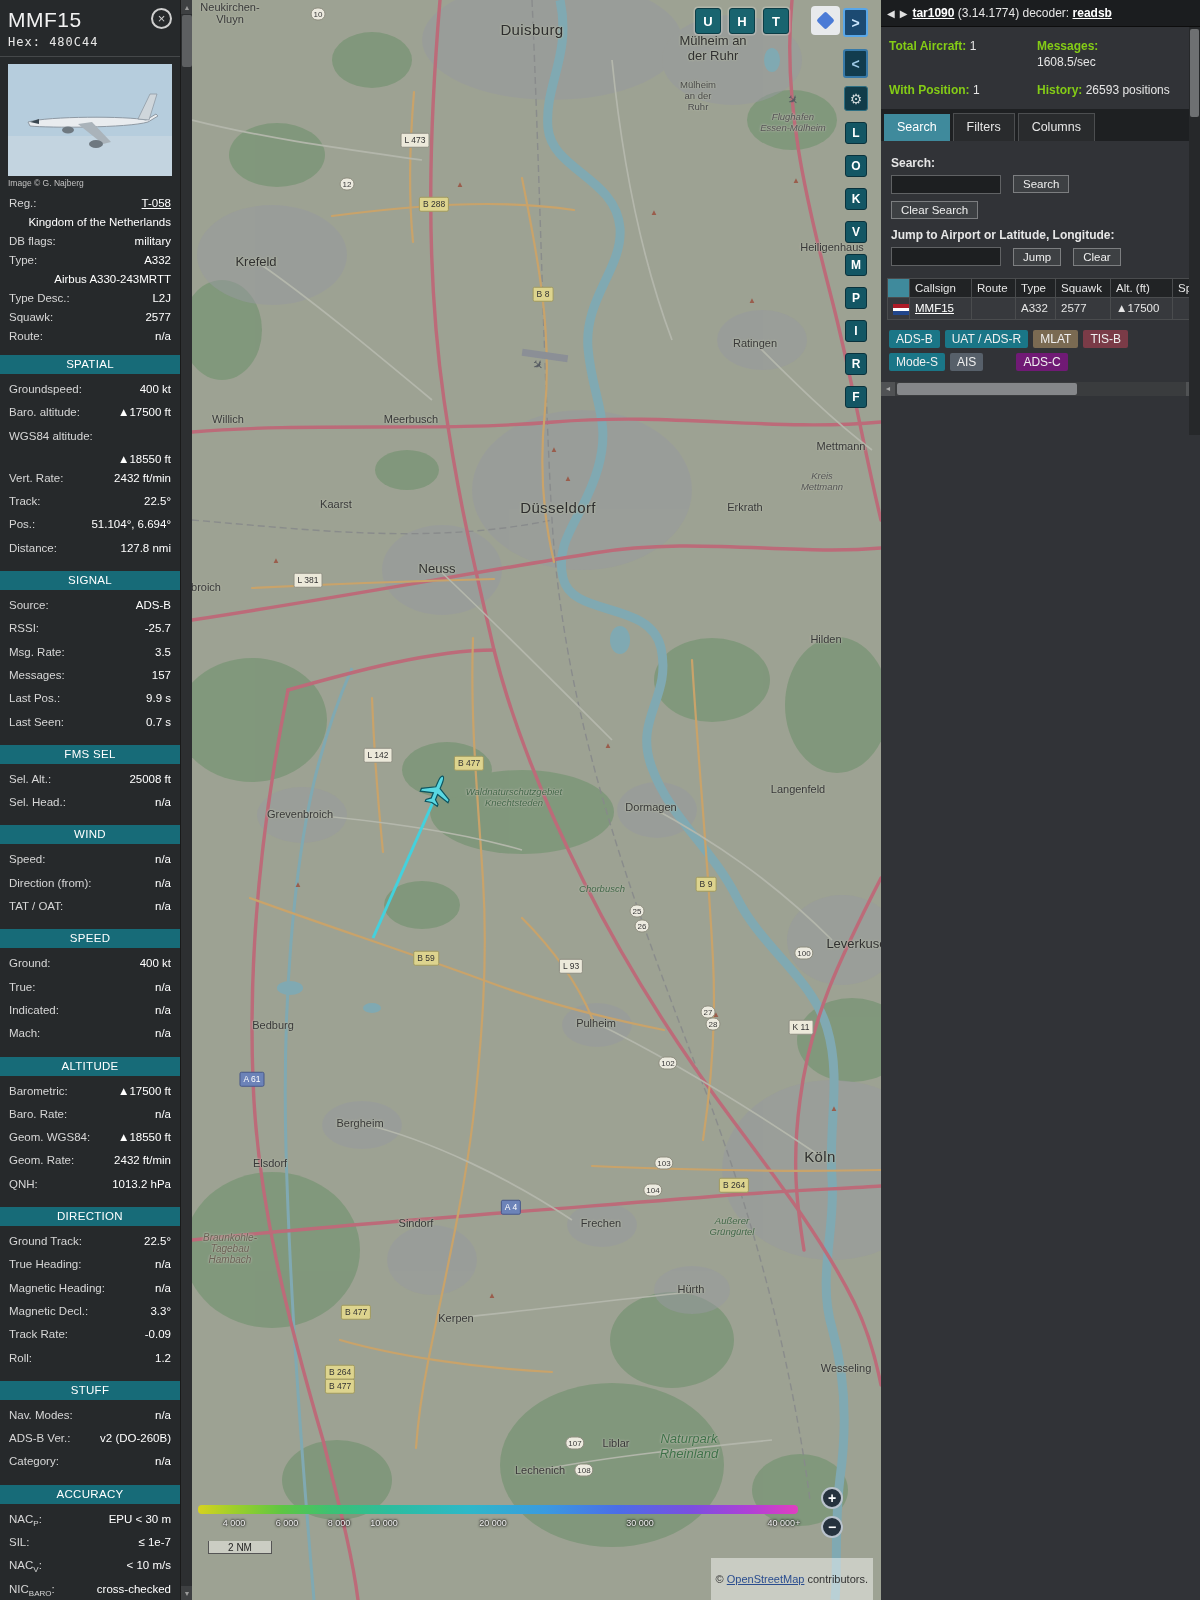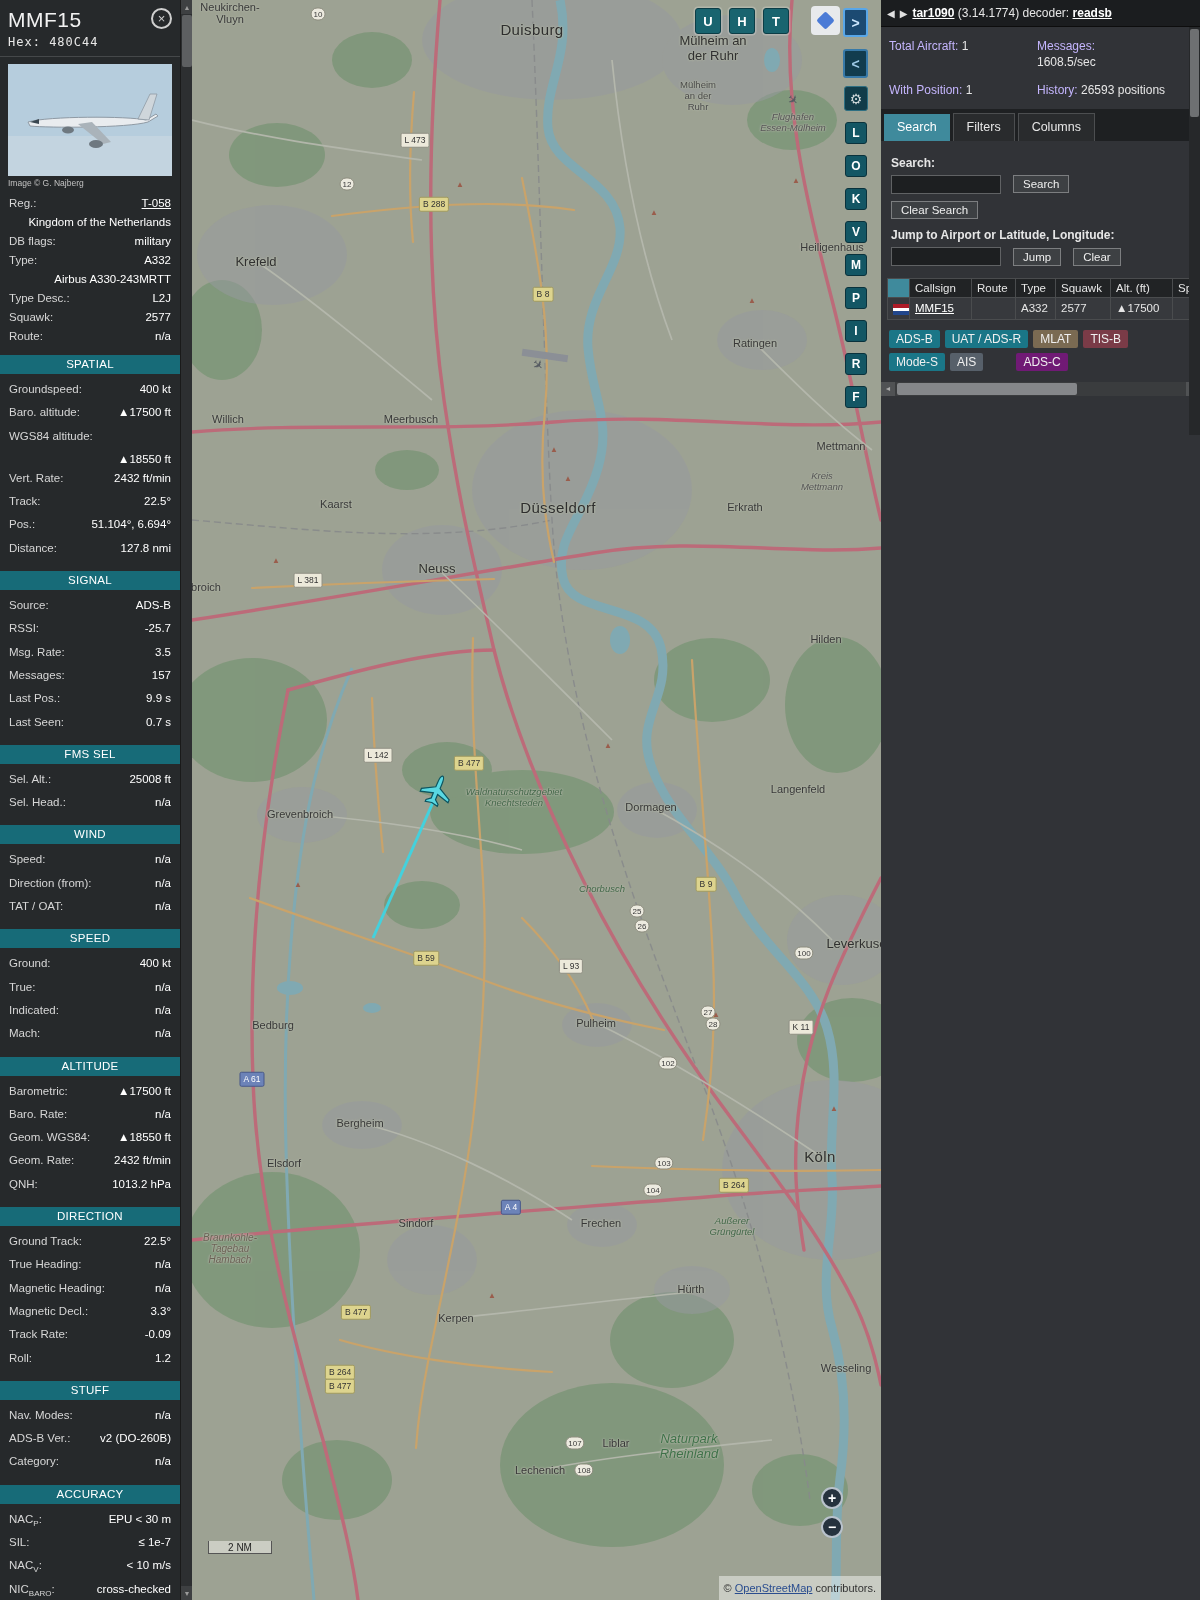--- a/index.html
+++ b/index.html
@@ -79,34 +79,34 @@
   #zoom-in { left:629px; top:1487px; } #zoom-out { left:629px; top:1516px; }
 
   #legend { position:absolute; left:6px; top:1505px; width:612px; height:30px; pointer-events:none; }
   #legend-bar { width:600px; height:9px; border-radius:4px;
     background:linear-gradient(90deg,#d6d21f 0%,#9ecf2a 6%,#5ec643 14%,#3dc173 22%,#2cbd9e 32%,
                #2eb8c8 45%,#3a9ae0 58%,#4b6de8 70%,#7a4fe0 82%,#b03fd6 92%,#e03fc0 100%); }
   .legend-tick { position:absolute; top:13px; transform:translateX(-50%); font-size:9px; color:#f4f4f4;
                  text-shadow:0 0 2px #000,0 0 3px #000; white-space:nowrap; }
   #scale { position:absolute; left:16px; top:1541px; width:64px; text-align:center; font-size:10px; color:#1e1e1e;
            background:rgba(240,240,235,.55); border:1px solid #555; border-top:none; padding:1px 0 0; }
-  #attribution { position:absolute; right:0; bottom:0; background:rgba(255,255,255,.45); font-size:11px;
-                 color:#333; padding:6px 5px; white-space:nowrap; }
+  #attribution { position:absolute; right:8px; bottom:0; background:rgba(255,255,255,.45); font-size:11px;
+                 color:#333; padding:15px 5px; white-space:nowrap; }
   #attribution .oslink { text-decoration:underline; color:#2a4d8f; cursor:pointer; }
 
   
   #panel { position:absolute; left:881px; top:0; width:319px; height:1600px; background:#313337;
            color:#e6e6e6; font-size:12px; overflow:hidden; }
   #panel-header { height:27px; background:#1b1d1f; display:flex; align-items:center; padding:0 6px; gap:5px;
                   border-bottom:1px solid #0d0d0d; font-size:12px; white-space:nowrap; }
   .hdr-arrow { color:#e0e0e0; font-size:10px; cursor:pointer; }
   .hdr-link { font-weight:bold; text-decoration:underline; color:#fff; cursor:pointer; }
   #stats { display:grid; grid-template-columns:148px 1fr; padding:12px 8px 4px; row-gap:13px; line-height:1.3; }
   .span2 { grid-column:1/3; }
-  .stat-label { font-weight:normal; color:#c4b5fd; }
+  .stat-label { font-weight:bold; color:#84cc16; }
   .stat-link { color:#66d3e4; text-decoration:underline; cursor:pointer; }
   #tabs { display:flex; gap:3px; background:#1e2022; padding:4px 3px 0; margin-top:6px; align-items:flex-end; }
   .tab { padding:6px 13px 7px; font-size:12.5px; cursor:pointer; }
   .tab.active { background:#3f8a9c; color:#fff; }
   .tab.plain  { background:#292b2d; border:1px solid #4c4e50; border-bottom:none; color:#e6e6e6; }
   #search-area { padding:6px 10px 0; }
   .field-label { font-weight:bold; margin:8px 0 4px; line-height:1.35; }
   .input { width:110px; height:19px; background:#1d1f21; border:1px solid #606264; color:#eee;
            font-size:11px; padding:0 3px; }
   .btn { background:#3d4043; border:1px solid #7c7e80; color:#efefef; font-size:11.5px;
@@ -515,21 +515,21 @@
       <div class="map-label town" style="left: 108px; top: 814px;">Grevenbroich</div>
       <div class="map-label town" style="left: 459px; top: 807px;">Dormagen</div>
       <div class="map-label town" style="left: 606px; top: 789px;">Langenfeld</div>
       <div class="map-label nature" style="left: 322px; top: 797px;">Waldnaturschutzgebiet
 Knechtsteden</div>
       <div class="map-label nature" style="left: 410px; top: 888px;">Chorbusch</div>
       <div class="map-label city2" style="left: 668px; top: 943px;">Leverkusen</div>
       <div class="map-label town" style="left: 81px; top: 1025px;">Bedburg</div>
       <div class="map-label town" style="left: 404px; top: 1023px;">Pulheim</div>
       <div class="map-label town" style="left: 168px; top: 1123px;">Bergheim</div>
-      <div class="map-label town" style="left: 92px; top: 1163px;">Elsdorf</div>
+      <div class="map-label town" style="left: 78px; top: 1163px;">Elsdorf</div>
       <div class="map-label city" style="left: 628px; top: 1156px;">Köln</div>
       <div class="map-label town" style="left: 224px; top: 1223px;">Sindorf</div>
       <div class="map-label town" style="left: 409px; top: 1223px;">Frechen</div>
       <div class="map-label nature2" style="left: 38px; top: 1248px;">Braunkohle-
 Tagebau
 Hambach</div>
       <div class="map-label nature" style="left: 540px; top: 1226px;">Außerer
 Grüngürtel</div>
       <div class="map-label town" style="left: 264px; top: 1318px;">Kerpen</div>
       <div class="map-label town" style="left: 499px; top: 1289px;">Hürth</div>
@@ -597,20 +597,30 @@
         <div class="letter">V</div>
         <div class="letter">M</div>
         <div class="letter">P</div>
         <div class="letter">I</div>
         <div class="letter">R</div>
         <div class="letter">F</div>
     </div>
     <div class="mapbtn zoom-btn" id="zoom-in">+</div>
     <div class="mapbtn zoom-btn" id="zoom-out">−</div>
 
+    <div id="legend">
+      <div id="legend-bar"></div>
+      <div class="legend-tick" style="left: 36px;">4 000</div>
+        <div class="legend-tick" style="left: 89px;">6 000</div>
+        <div class="legend-tick" style="left: 141px;">8 000</div>
+        <div class="legend-tick" style="left: 186px;">10 000</div>
+        <div class="legend-tick" style="left: 295px;">20 000</div>
+        <div class="legend-tick" style="left: 442px;">30 000</div>
+        <div class="legend-tick" style="left: 586px;">40 000+</div>
+    </div>
 
     <div id="scale">2 NM</div>
     <div id="attribution"><span>© </span><span class="oslink">OpenStreetMap</span><span> contributors.</span></div>
   </div>
 
   <div id="panel">
     <div id="panel-header">
       <span class="hdr-arrow">◀</span>
       <span class="hdr-arrow">▶</span>
       <span><span class="hdr-link">tar1090</span><span> (3.14.1774) decoder: </span><span class="hdr-link">readsb</span></span>

